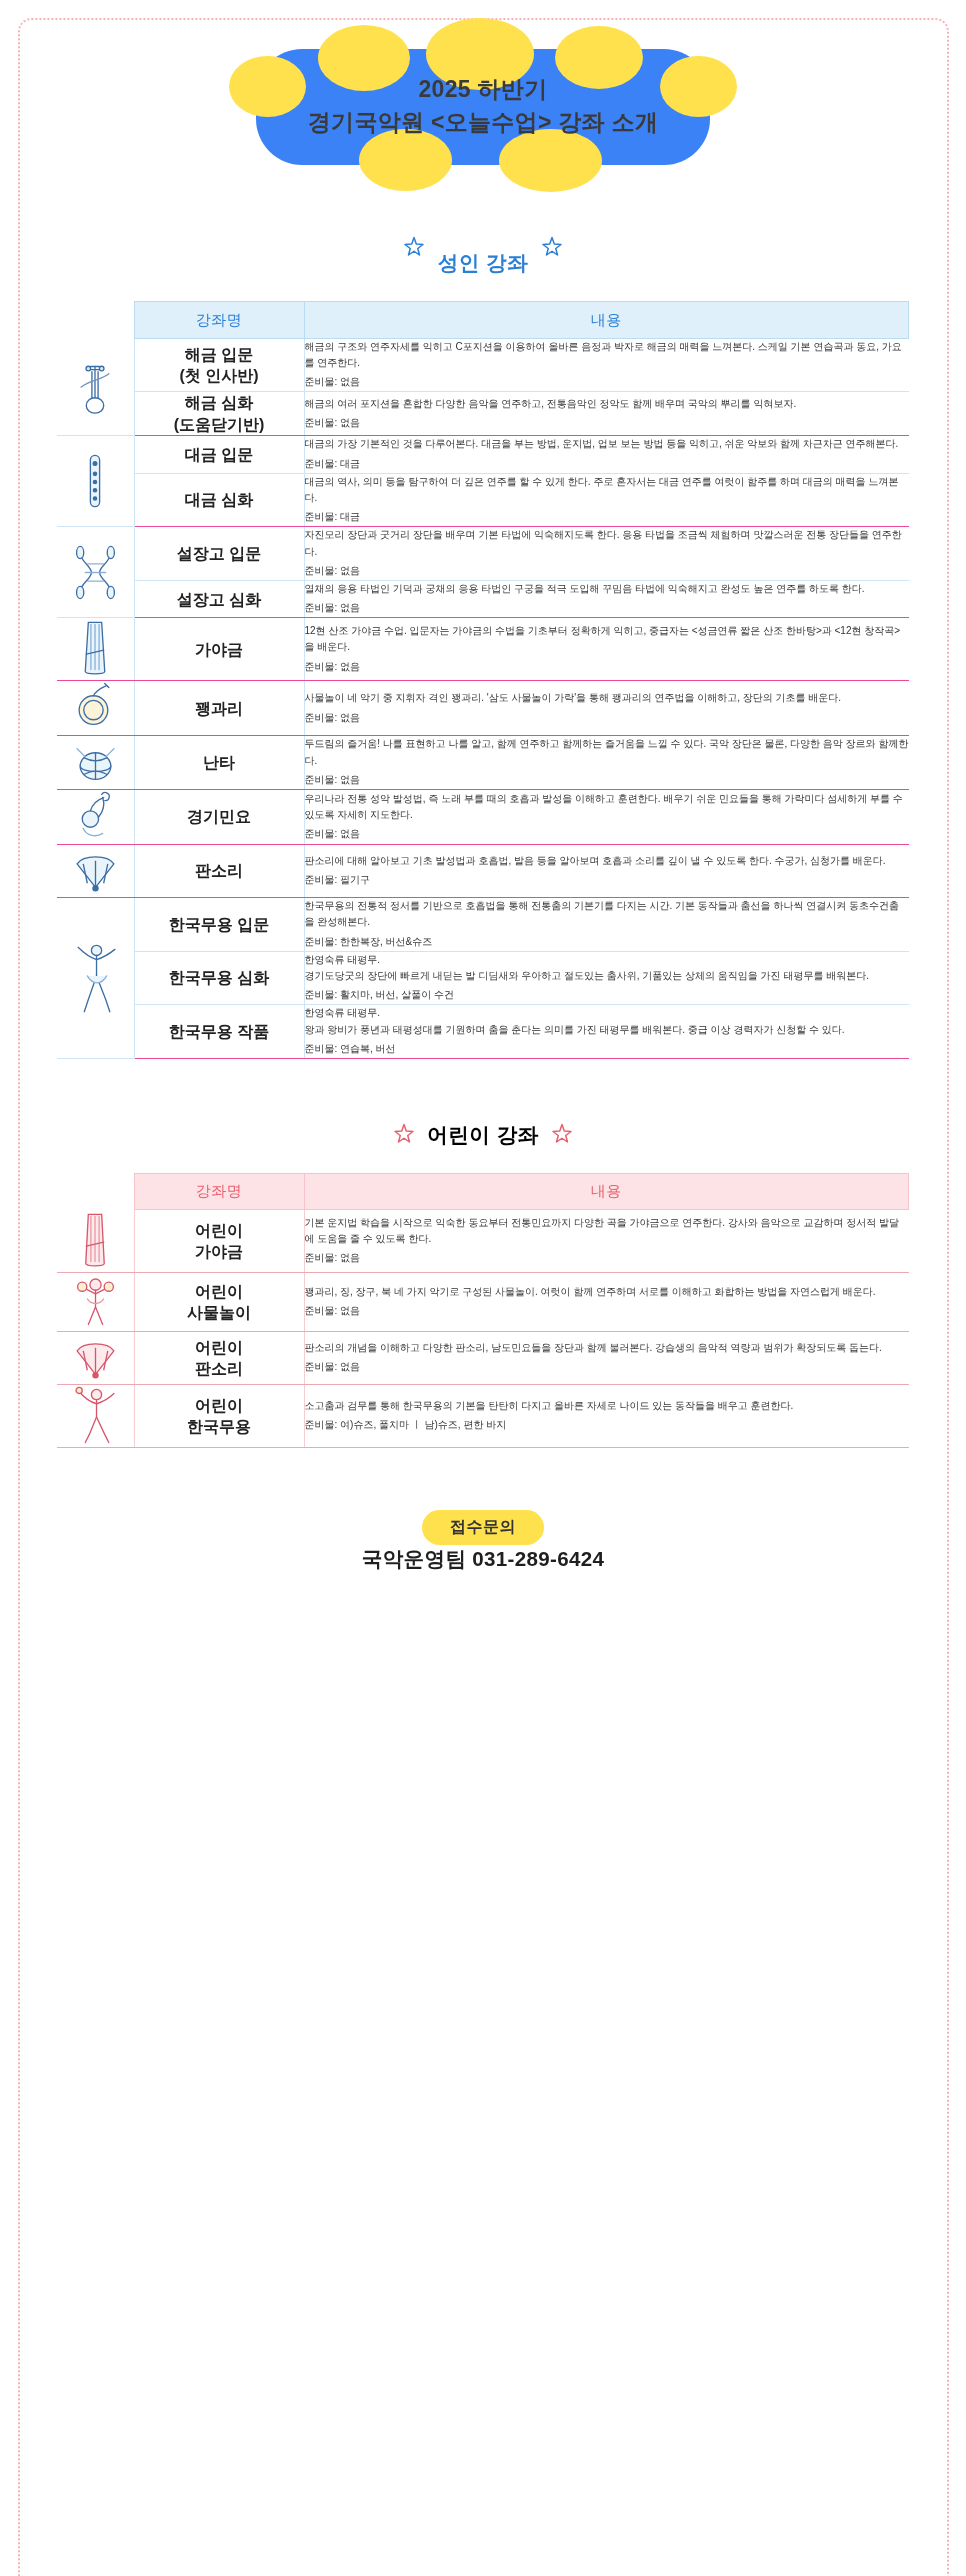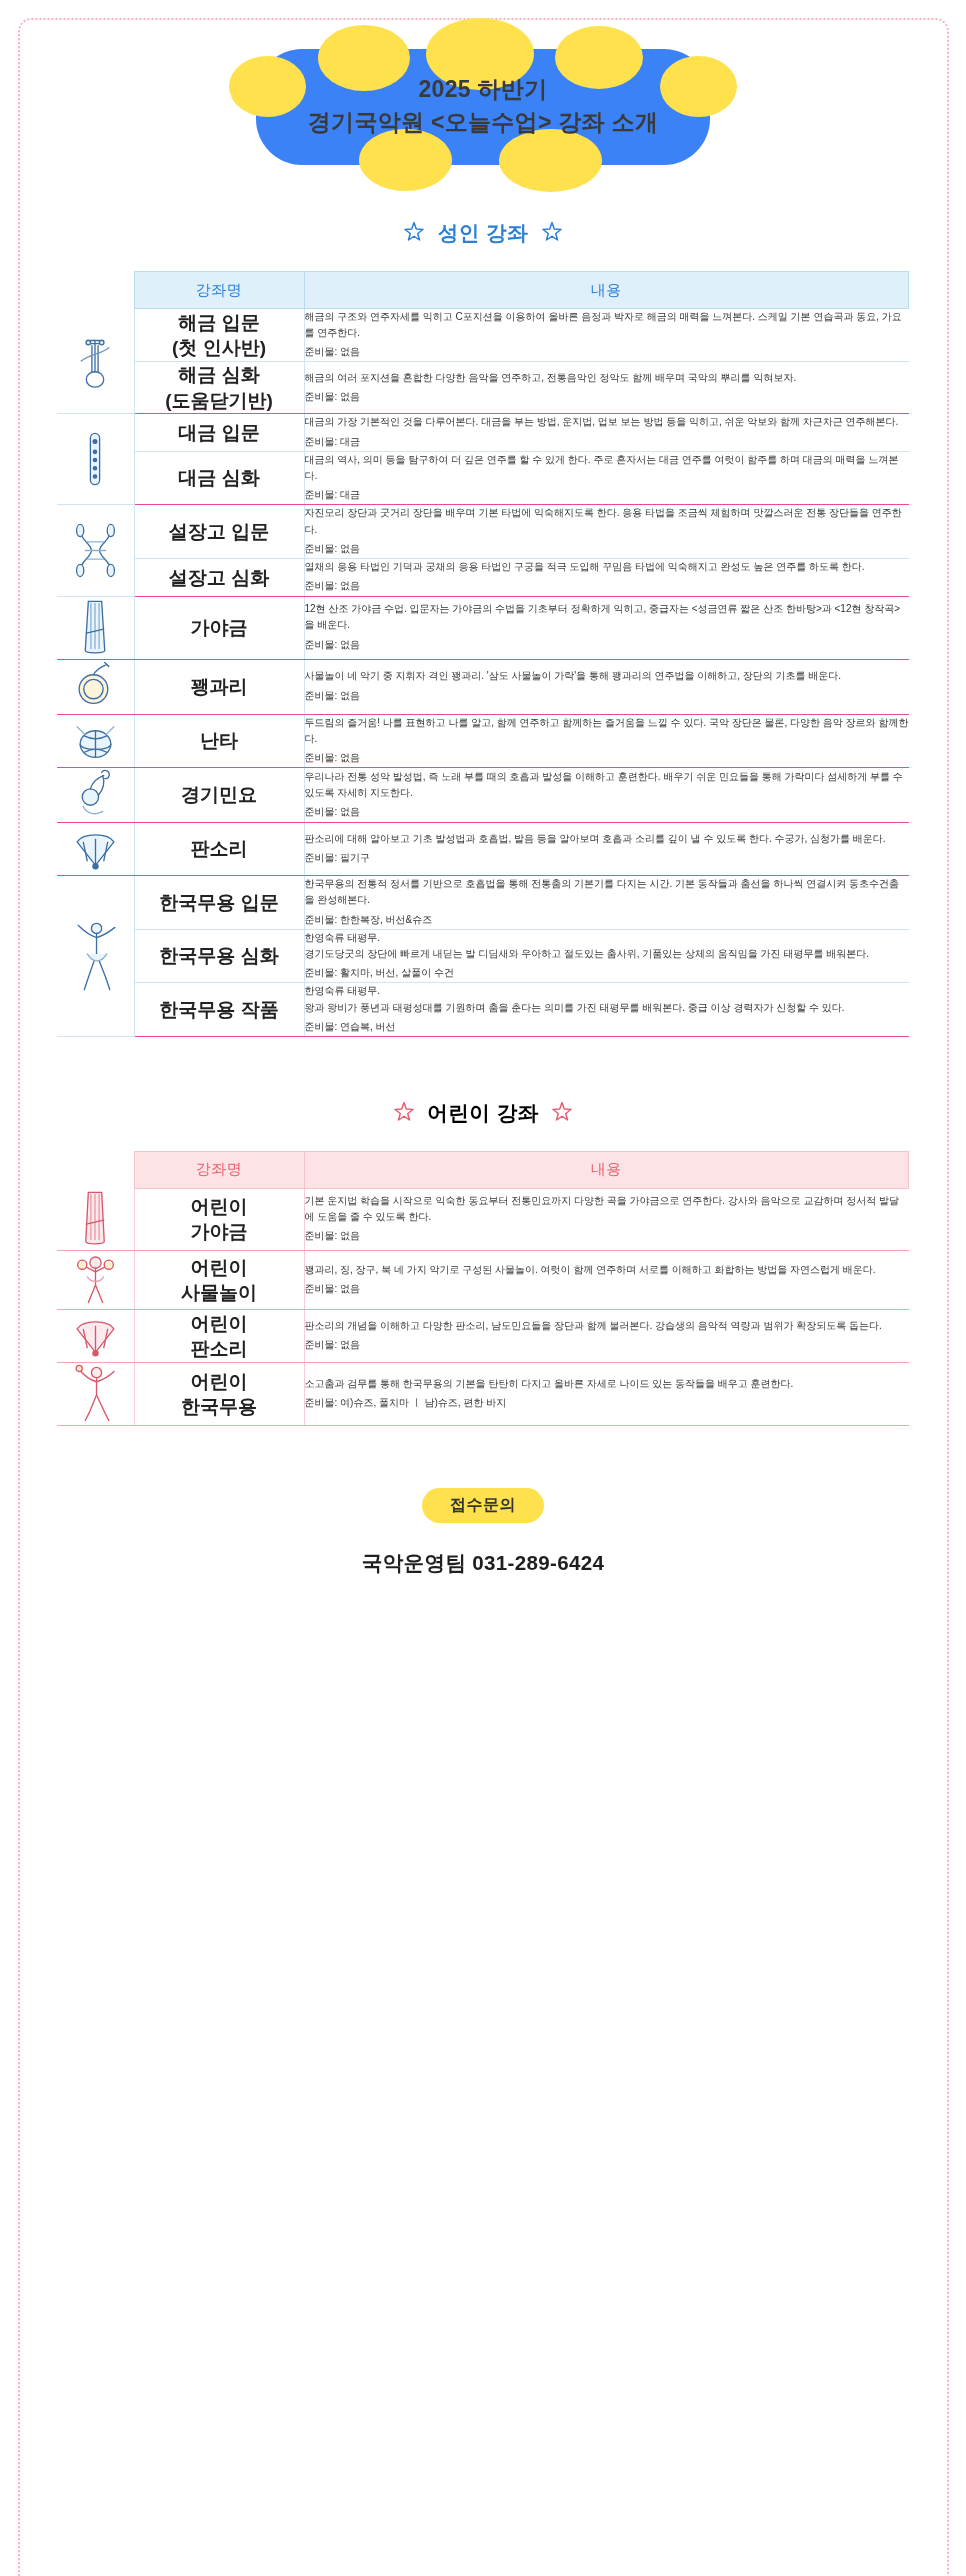--- a/index.html
+++ b/index.html
@@ -100,21 +100,21 @@
     margin: 54px 0 24px 0;
   }
   .section-head.second {
     margin-top: 62px;
   }
   .section-title {
     font-size: 20.6px;
     font-weight: bold;
     letter-spacing: 0.5px;
   }
-  .sec-adult .section-title { color: #2b7fd4; }
+  .sec-adult .section-title { color: #2b7fd4; margin-top: 30px; }
   .sec-kid .section-title { color: #000000; }
   .star {
     width: 24px;
     height: 24px;
     display: inline-block;
   }
 
   
   table.course {
     width: 100%;
@@ -148,21 +148,21 @@
   td.icon-cell {
     text-align: center;
     vertical-align: middle;
     padding: 5.2px 0;
   }
   .sec-adult td.icon-cell { border-right: 0.5px solid #cfe5f5; }
   .sec-kid td.icon-cell { border-right: 0.5px solid #f5cdd2; }
 
   td.name-cell {
     text-align: center;
-    font-size: 19px;
+    font-size: 16px;
     font-weight: bold;
     line-height: 1.34;
     color: #222;
     padding: 13.4px 5.2px;
   }
   .sec-adult td.name-cell { border-right: 0.5px solid #cfe5f5; }
   .sec-kid td.name-cell { border-right: 0.5px solid #f5cdd2; }
 
   td.desc-cell {
     font-size: 10px;
@@ -184,21 +184,21 @@
     display: inline-block;
     background: #ffe14d;
     border-radius: 20.6px;
     padding: 7.2px 28px;
     font-size: 16px;
     font-weight: bold;
     color: #333;
     letter-spacing: 0.5px;
   }
   .footer-contact {
-    margin-top: 26px;
+    margin-top: 0;
     font-size: 20.6px;
     font-weight: bold;
     color: #1f1f1f;
     letter-spacing: 0.3px;
   }
   svg { display: block; margin: 0 auto; }
 </style>
 </head>
 <body>
 

